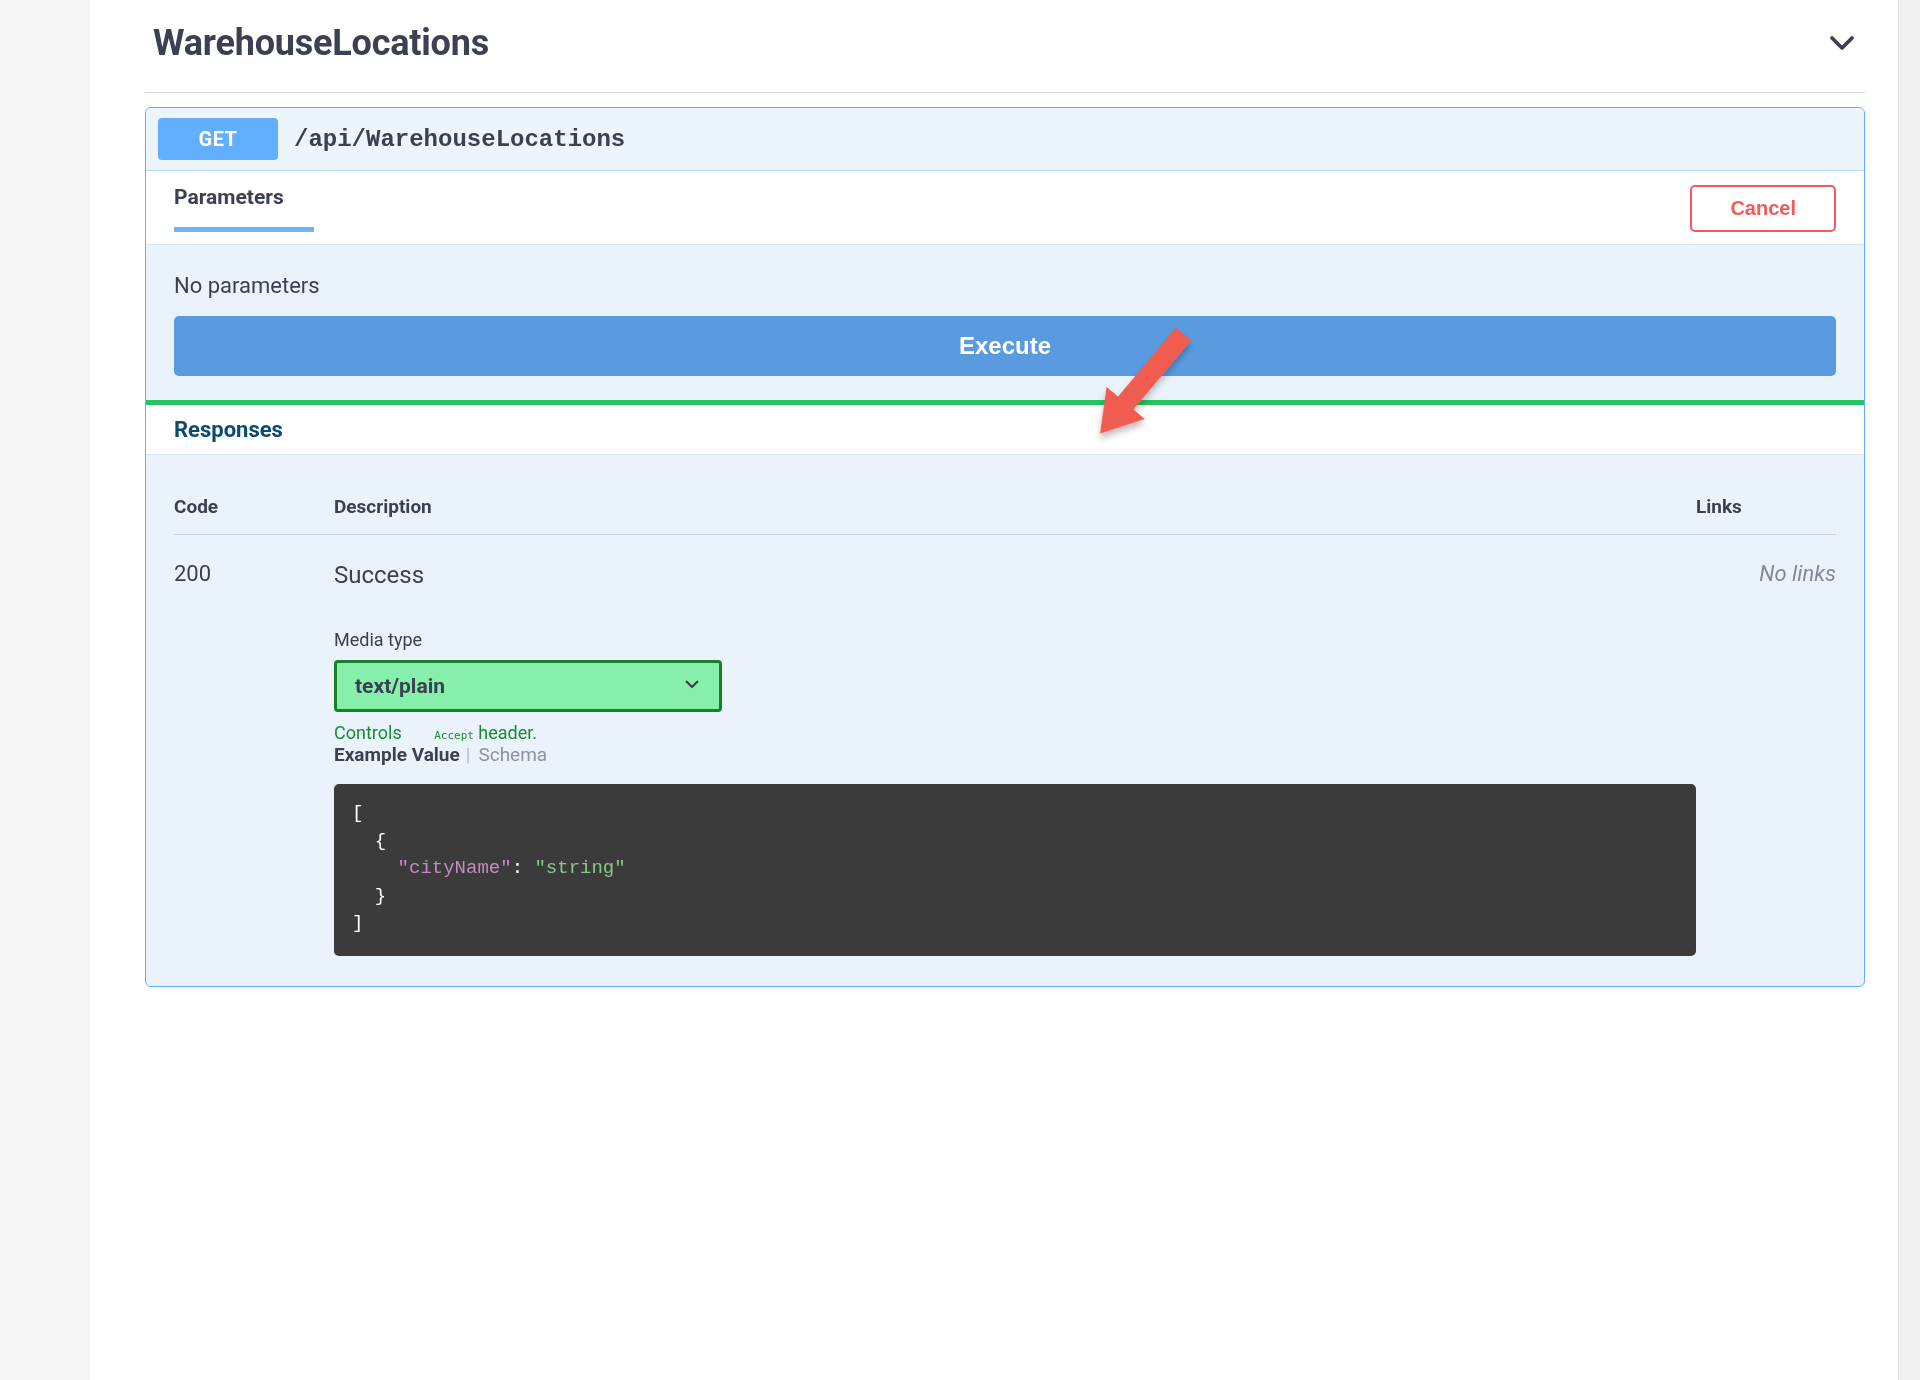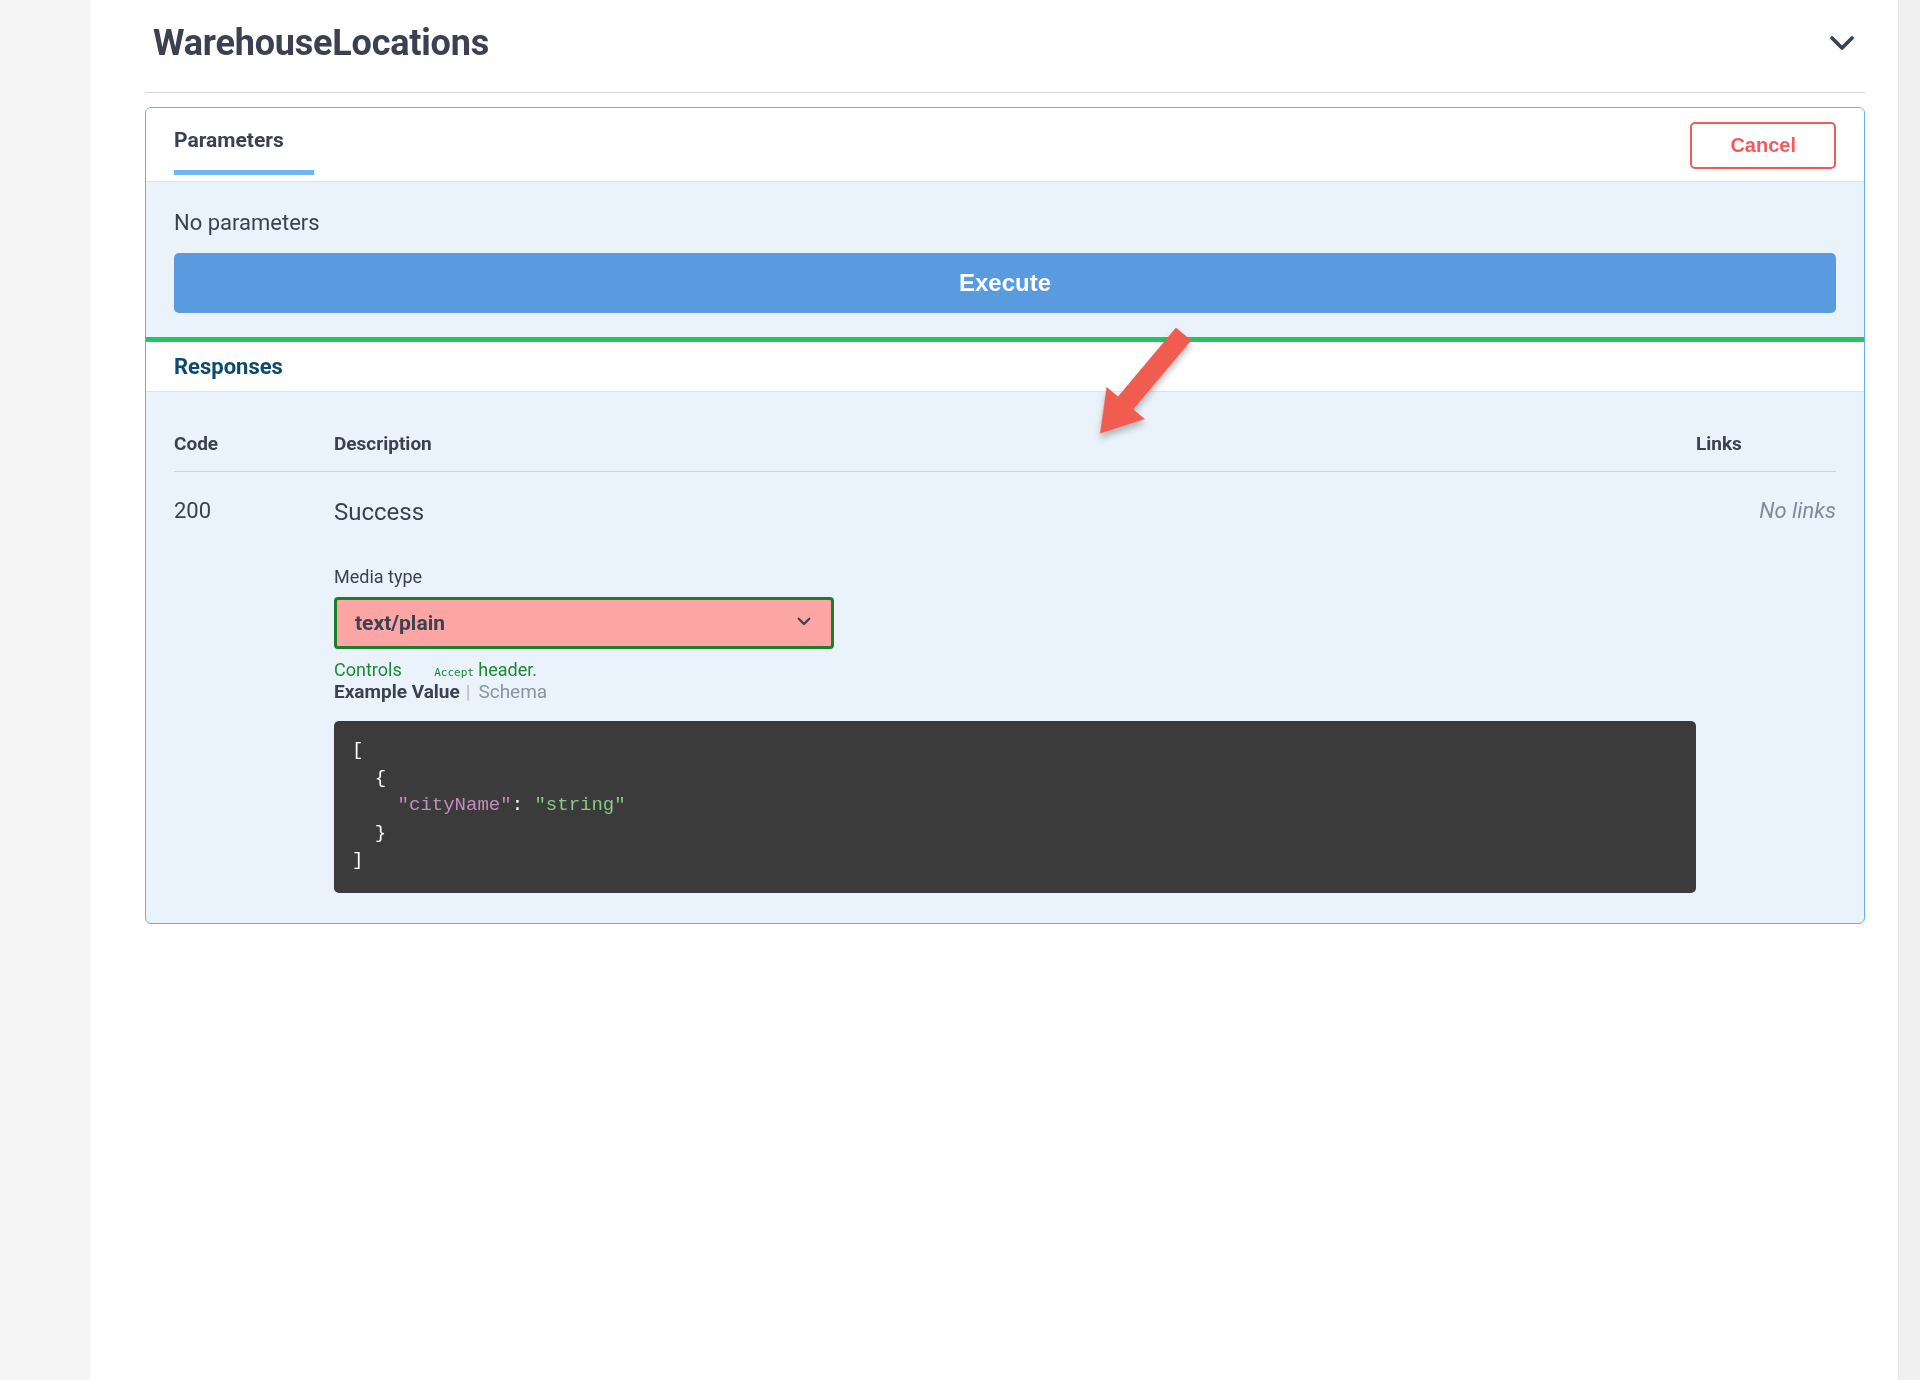--- a/index.html
+++ b/index.html
@@ -79,21 +79,21 @@
   .path {
     font-family: "SFMono-Regular", Consolas, "Liberation Mono", Menlo, monospace;
     font-size: 24px;
     font-weight: 600;
     color: #3b4151;
   }
 
   .params-bar {
     display: flex;
     justify-content: space-between;
-    align-items: center;
+    align-items: flex-start;
     background: #fff;
     padding: 14px 28px 0 28px;
     border-bottom: 1px solid #d9e6f2;
   }
   .params-tab {
     font-size: 21px;
     font-weight: 700;
     color: #3b4151;
     padding-bottom: 18px;
     border-bottom: 5px solid #6fb4f5;
@@ -167,24 +167,24 @@
     align-items: start;
   }
   .code-cell { font-size: 22px; color:#3b4151; }
   .links-cell { font-size: 22px; color:#808a9a; font-style: italic; text-align: right; }
   .desc-cell { color:#3b4151; }
   .desc-title { font-size: 24px; margin-bottom: 40px; }
   .media-label { font-size: 18px; color:#3b4151; margin-bottom: 10px; }
 
   .select-wrap {
     position: relative;
-    width: 500px;
+    width: 388px;
     border: 3px solid #1a7f28;
     border-radius: 4px;
-    background: #fca5a5;
+    background: #86efac;
     padding: 11px 18px;
     font-size: 21px;
     font-weight: 700;
     color: #3b4151;
     display: flex;
     align-items: center;
     justify-content: space-between;
   }
   .select-caret svg { width: 18px; height: 18px; }
 
@@ -246,20 +246,24 @@
     <h2 class="section-title">WarehouseLocations</h2>
     <span class="chevron">
       <svg viewBox="0 0 24 24" fill="none" stroke="#3b4151" stroke-width="3" stroke-linecap="round" stroke-linejoin="round">
           <polyline points="4 8 12 16 20 8"></polyline>
         </svg>
     </span>
   </div>
 
   <div class="opblock">
 
+    <div class="opblock-summary">
+      <span class="method-badge">GET</span>
+      <span class="path">/api/WarehouseLocations</span>
+    </div>
 
     <div class="params-bar">
       <span class="params-tab">Parameters</span>
       <button class="cancel-btn">Cancel</button>
     </div>
 
     <div class="params-body">
       <div class="no-params">No parameters</div>
     </div>
 

